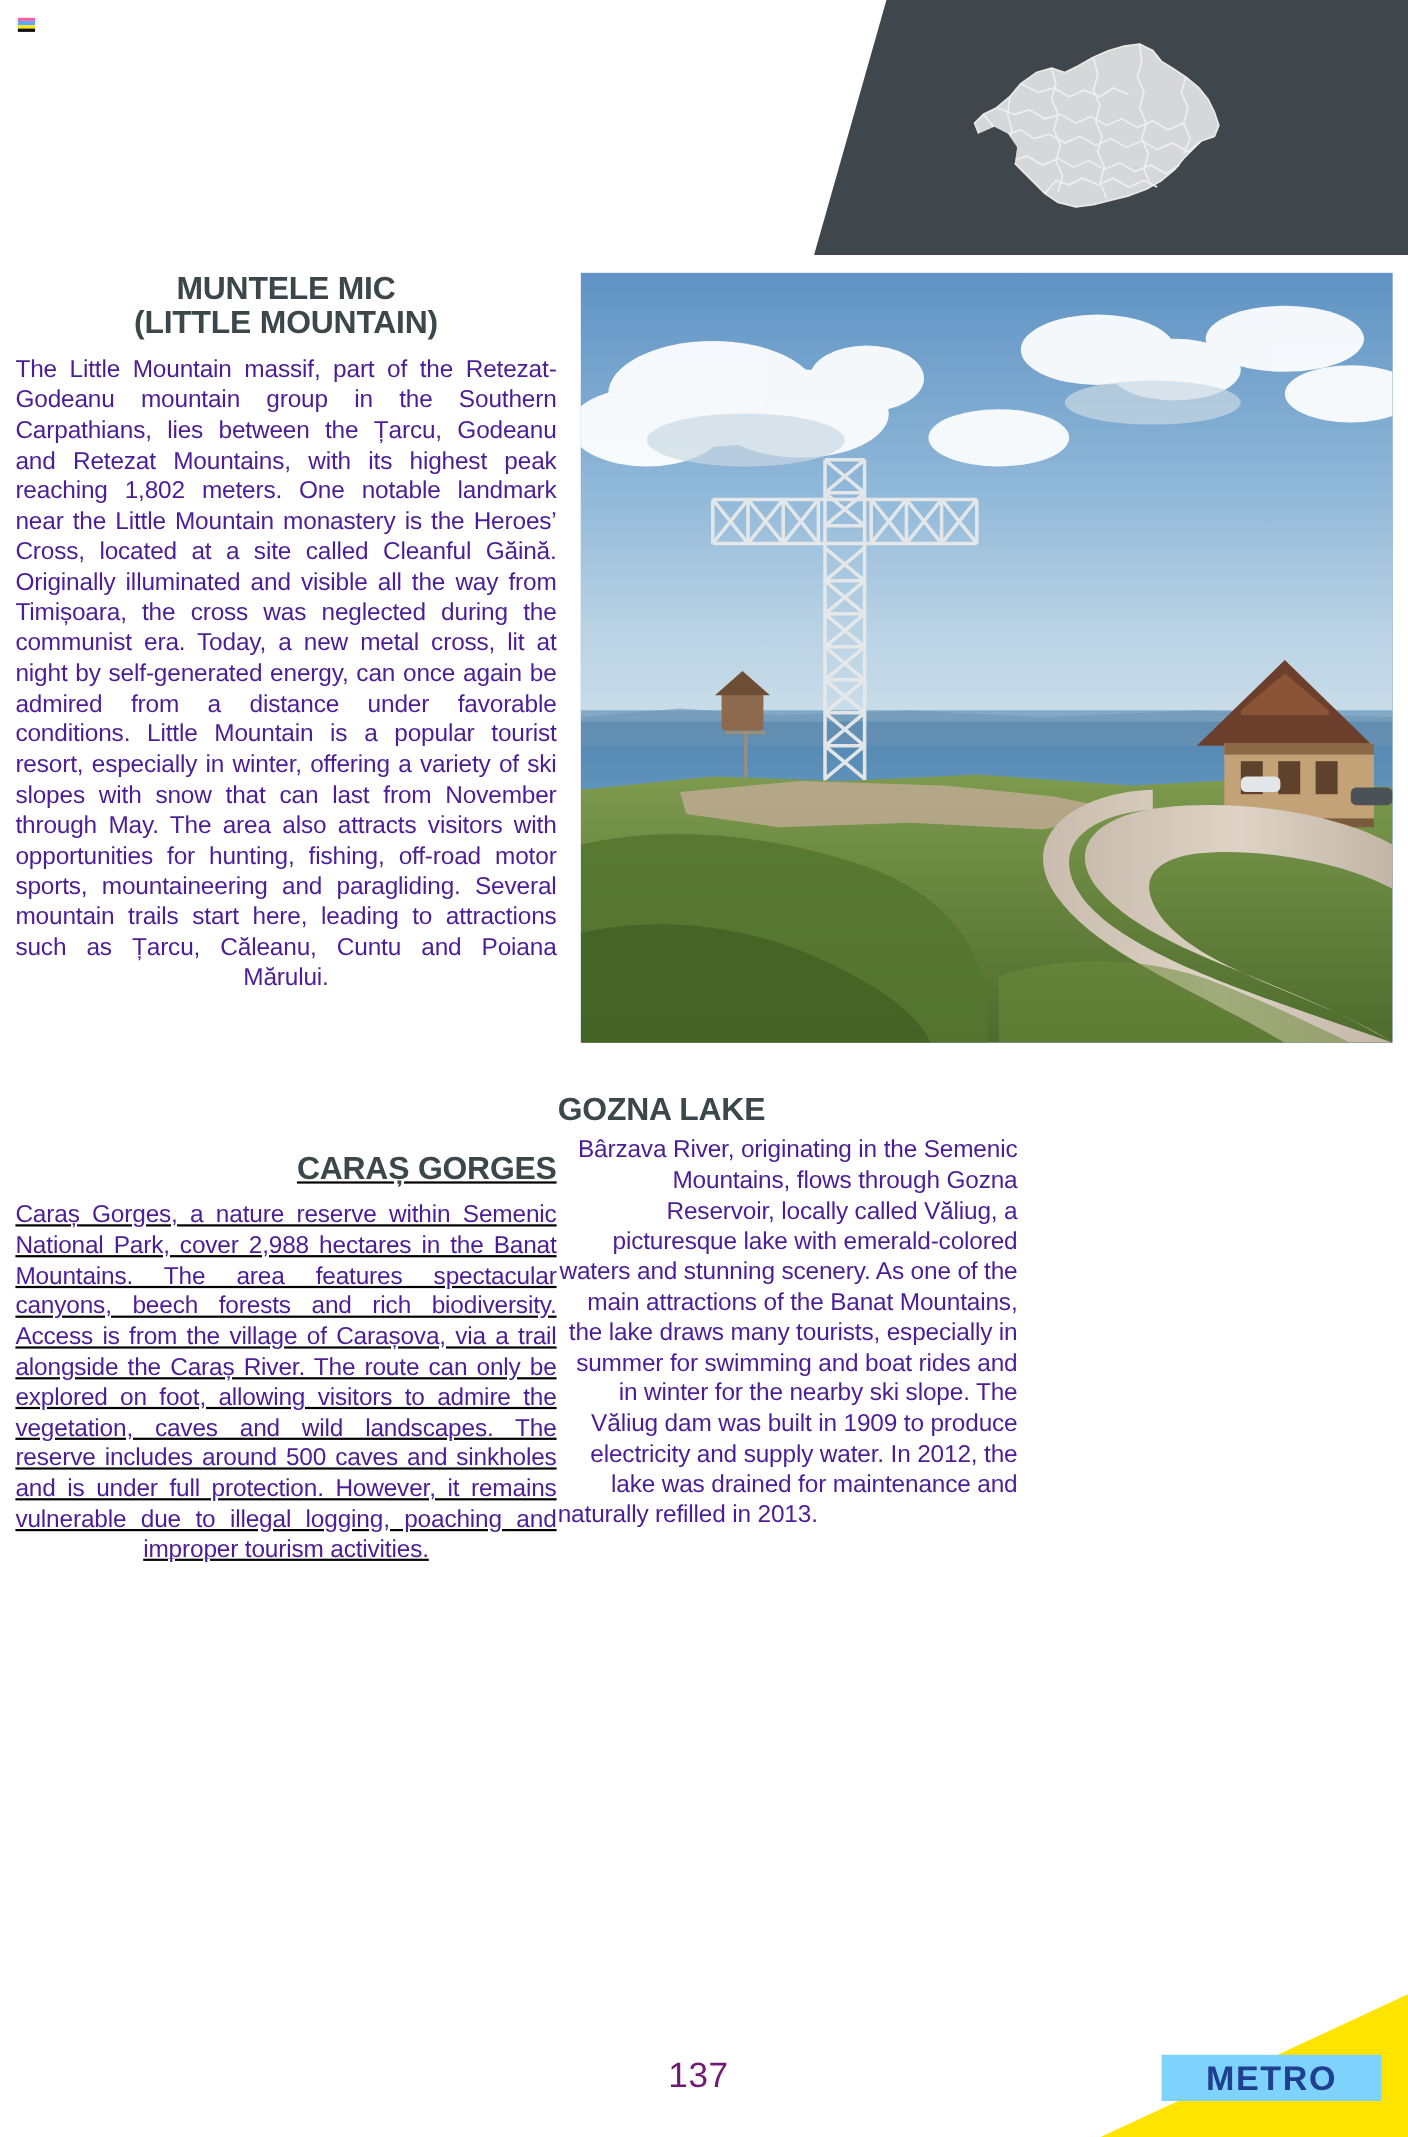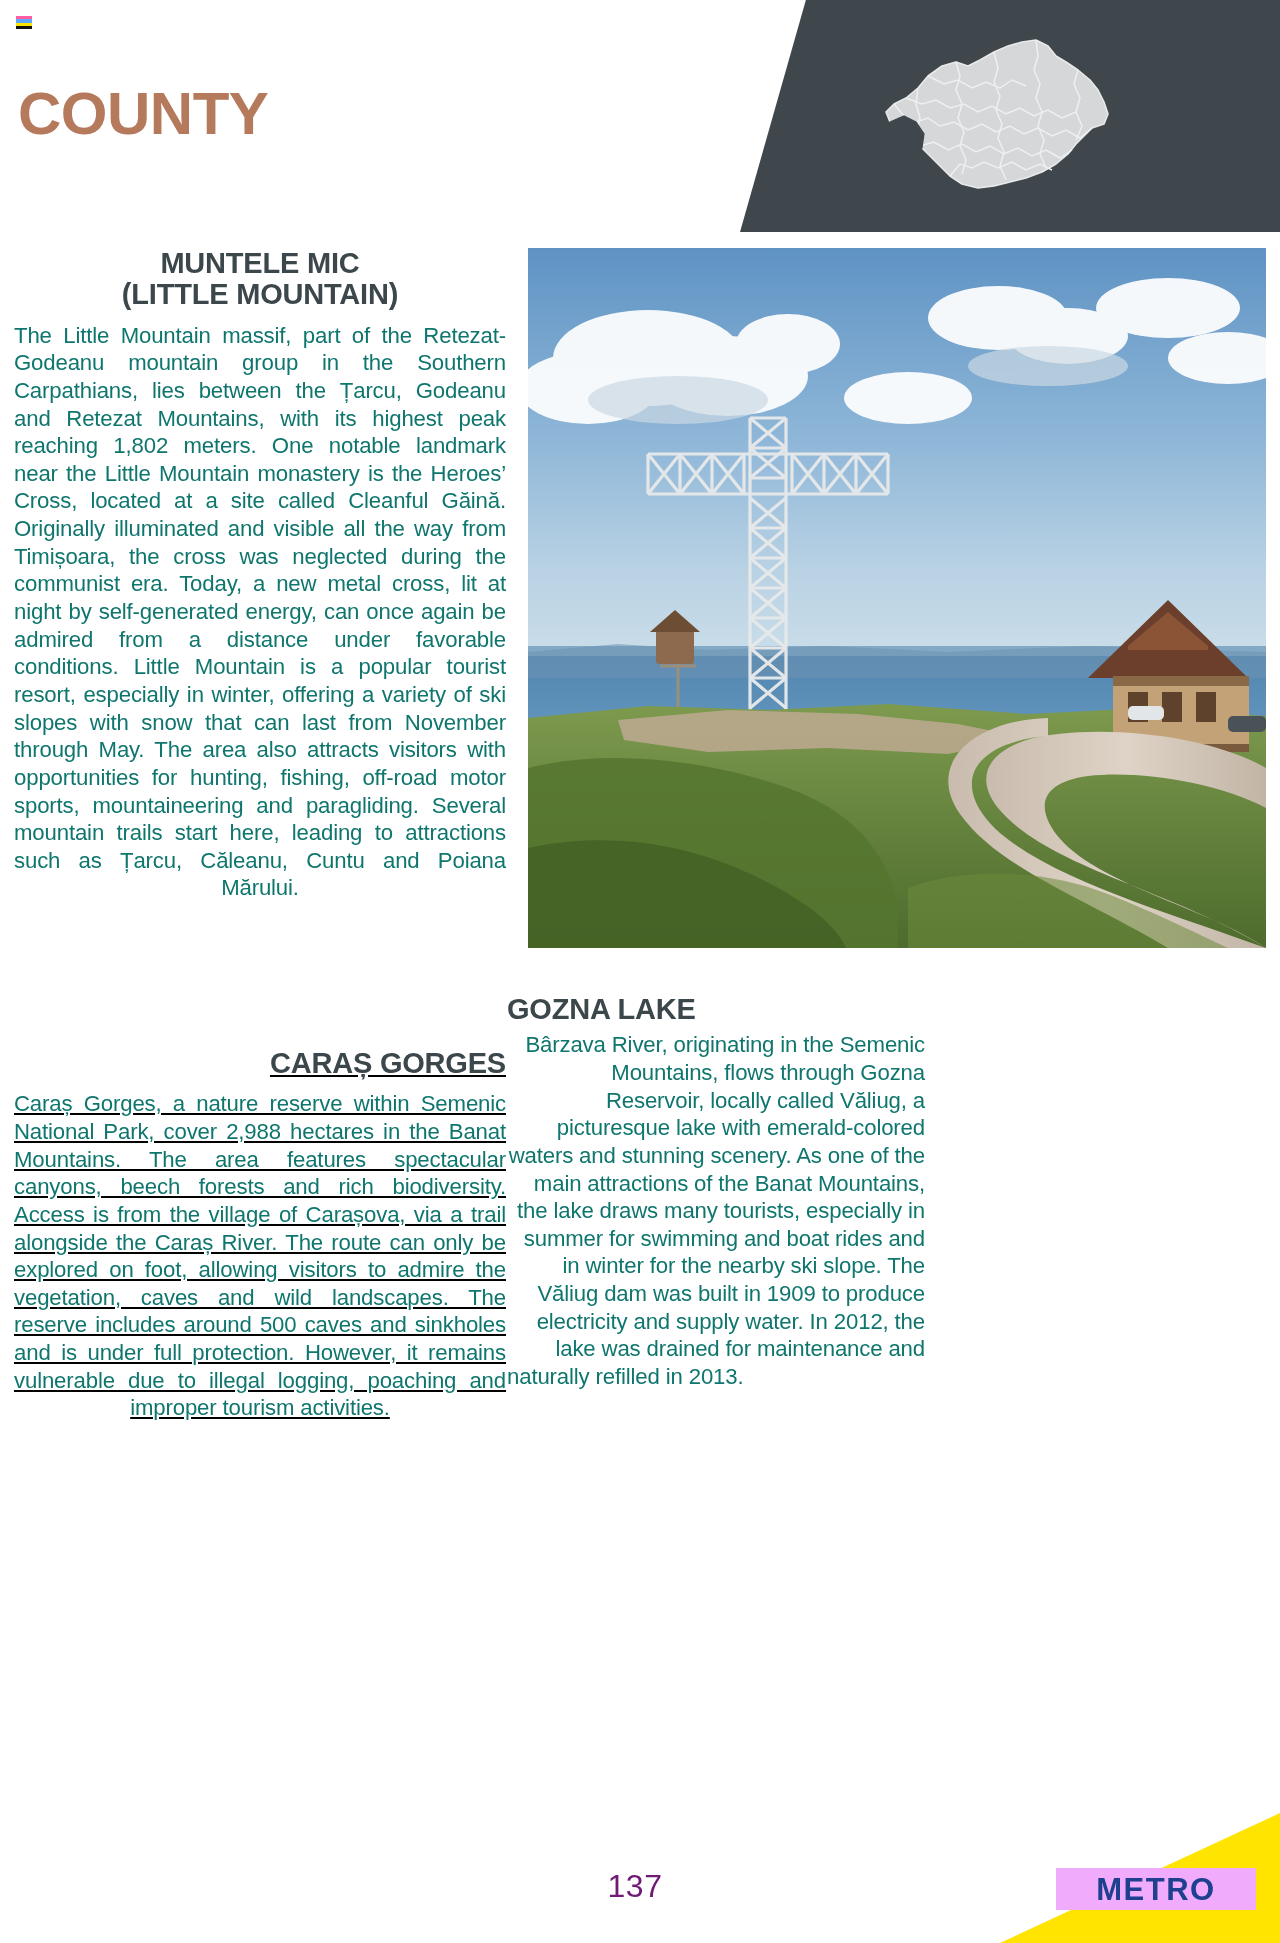--- a/index.html
+++ b/index.html
@@ -41,21 +41,21 @@
   }
 
   h2.sec {
     color:#3c474c; font-size:29px; font-weight:900;
     line-height:1.08; text-transform:uppercase;
     letter-spacing:-0.2px;
   }
   h2.sec.right-al { text-align:center; }
 
   p.body {
-    color:#0f766e; font-size:22.2px; line-height:1.245;
+    color:#4c1d95; font-size:22.2px; line-height:1.245;
     text-align:justify; text-align-last:center;
     margin-top:11px; letter-spacing:-0.15px;
     font-weight:400;
   }
 
   
   .hero {
     position:absolute; left:528px; top:248px; width:738px; height:700px;
     overflow:hidden; background:#7d9ab5;
   }
@@ -81,21 +81,21 @@
   .page-num span { position:relative; left:-5px; }
 
   
   .yellow-wedge {
     position:absolute; right:0; bottom:0; width:280px; height:130px;
     background:#ffe400;
     clip-path: polygon(100% 0%, 100% 100%, 0% 100%);
   }
   .metro-logo {
     position:absolute; right:24px; bottom:33px;
-    width:200px; height:42px; background:#f0abfc;
+    width:200px; height:42px; background:#7dd3fc;
     display:flex; align-items:center; justify-content:center;
   }
   .metro-logo .txt {
     color:#1f3f8f; font-size:31px; font-weight:900;
     letter-spacing:1.5px; font-family:"Liberation Sans", sans-serif;
     line-height:1;
   }
 </style>
 </head>
 <body>
@@ -123,21 +123,20 @@
       <path d="M176 22 L178 38 L174 52 L180 66 L176 80 L182 94 L178 108 L184 122 L180 136 L186 150"></path>
       <path d="M58 70 L56 86 L60 100 L56 116 L60 128"></path>
       <path d="M218 52 L214 66 L220 80 L216 94 L222 108 L216 122"></path>
     </g>
 
     <path d="M30 104 L44 98 L56 104 L64 116 L62 130 L54 142 L42 148 L32 142 L26 130 L24 116 Z" fill="#3f474c" stroke="#3f474c" stroke-width="1.2"></path>
   </svg>
 </div>
 
 <h1 class="page-title">
-  <span class="l2">COUNTY</span>
 </h1>
 
 <div class="hero">
   <svg viewBox="0 0 738 700" preserveAspectRatio="xMidYMid slice" xmlns="http://www.w3.org/2000/svg">
     <defs>
       <linearGradient id="sky" x1="0" y1="0" x2="0" y2="1">
         <stop offset="0%" stop-color="#5f93c4"></stop>
         <stop offset="45%" stop-color="#8fb7d8"></stop>
         <stop offset="75%" stop-color="#b9d2e4"></stop>
         <stop offset="100%" stop-color="#cfe0ea"></stop>

